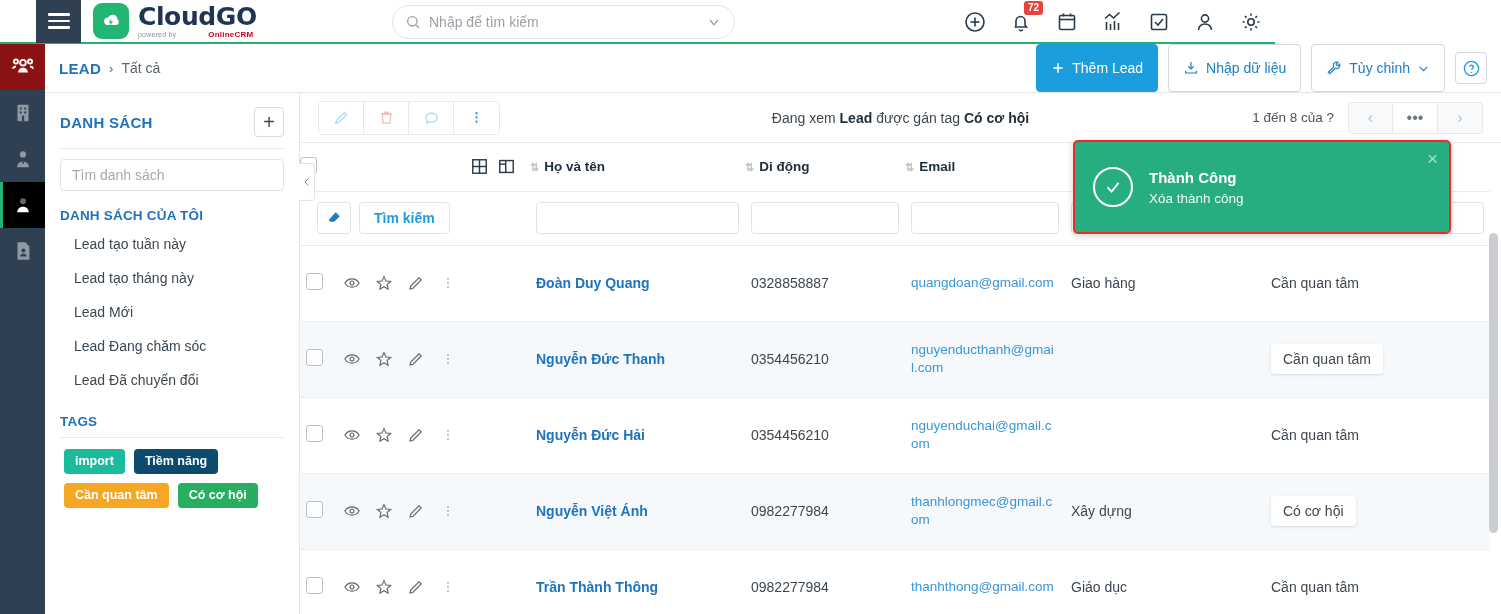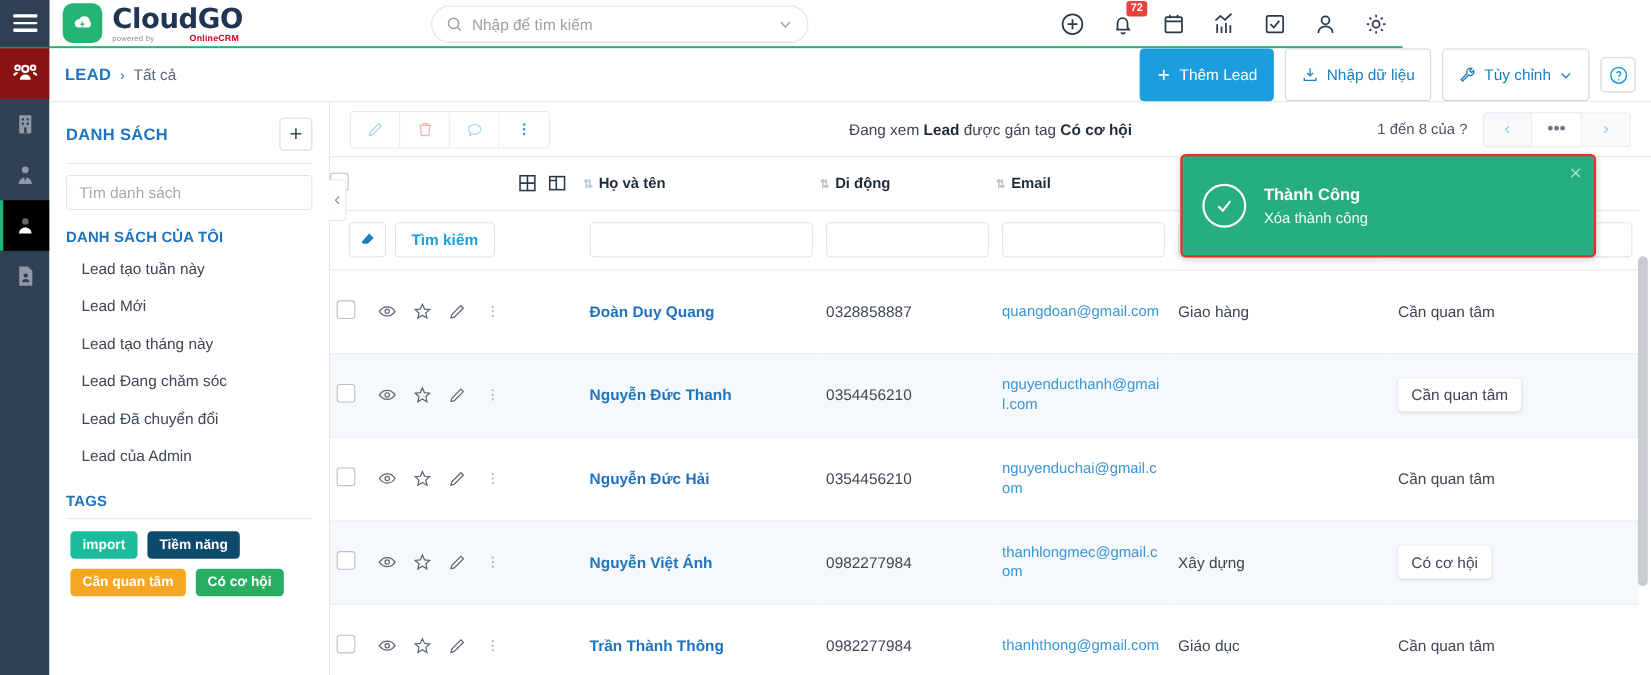--- a/index.html
+++ b/index.html
@@ -10,21 +10,21 @@
     background: #ffffff;
     color: #333;
   }
   .app { position: relative; width: 1501px; height: 614px; }
 
   
   .topbar {
     position: absolute; top: 0; left: 0; width: 1275px; height: 44px;
     background: #ffffff;
     border-bottom: 2px solid #23b26d;
-    display: flex; align-items: center;
+    display: flex; align-items: center; padding-left: 36px;
   }
   .burger {
     width: 45px; height: 44px; background: #2e4052;
     display: flex; align-items: center; justify-content: center;
     flex-direction: column; gap: 4px; cursor: pointer;
   }
   .burger span { display: block; width: 22px; height: 2.5px; background: #fff; border-radius: 1px; }
 
   .brand { display: flex; align-items: center; padding-left: 12px; gap: 9px; }
   .brand-logo {
@@ -435,25 +435,24 @@
   <div class="listpanel">
     <div class="lp-head">
       <span class="lp-title">DANH SÁCH</span>
       <span class="lp-add">+</span>
     </div>
     <div class="lp-rule"></div>
     <input class="lp-search" value="" placeholder="Tìm danh sách" style="">
 
     <div class="lp-sec">DANH SÁCH CỦA TÔI</div>
     <div class="lp-item">Lead tạo tuần này</div>
+    <div class="lp-item">Lead tạo tháng này</div>
     <div class="lp-item">Lead Mới</div>
-    <div class="lp-item">Lead tạo tháng này</div>
     <div class="lp-item">Lead Đang chăm sóc</div>
     <div class="lp-item">Lead Đã chuyển đổi</div>
-    <div class="lp-item">Lead của Admin</div>
 
     <div class="lp-sec">TAGS</div>
     <div class="tagrule"></div>
     <div class="tags">
       <span class="tag" style="background:#1abc9c">import</span>
       <span class="tag" style="background:#0c4a6e">Tiềm năng</span>
       <span class="tag" style="background:#f5a623">Cần quan tâm</span>
       <span class="tag" style="background:#27ae60">Có cơ hội</span>
     </div>
   </div>

